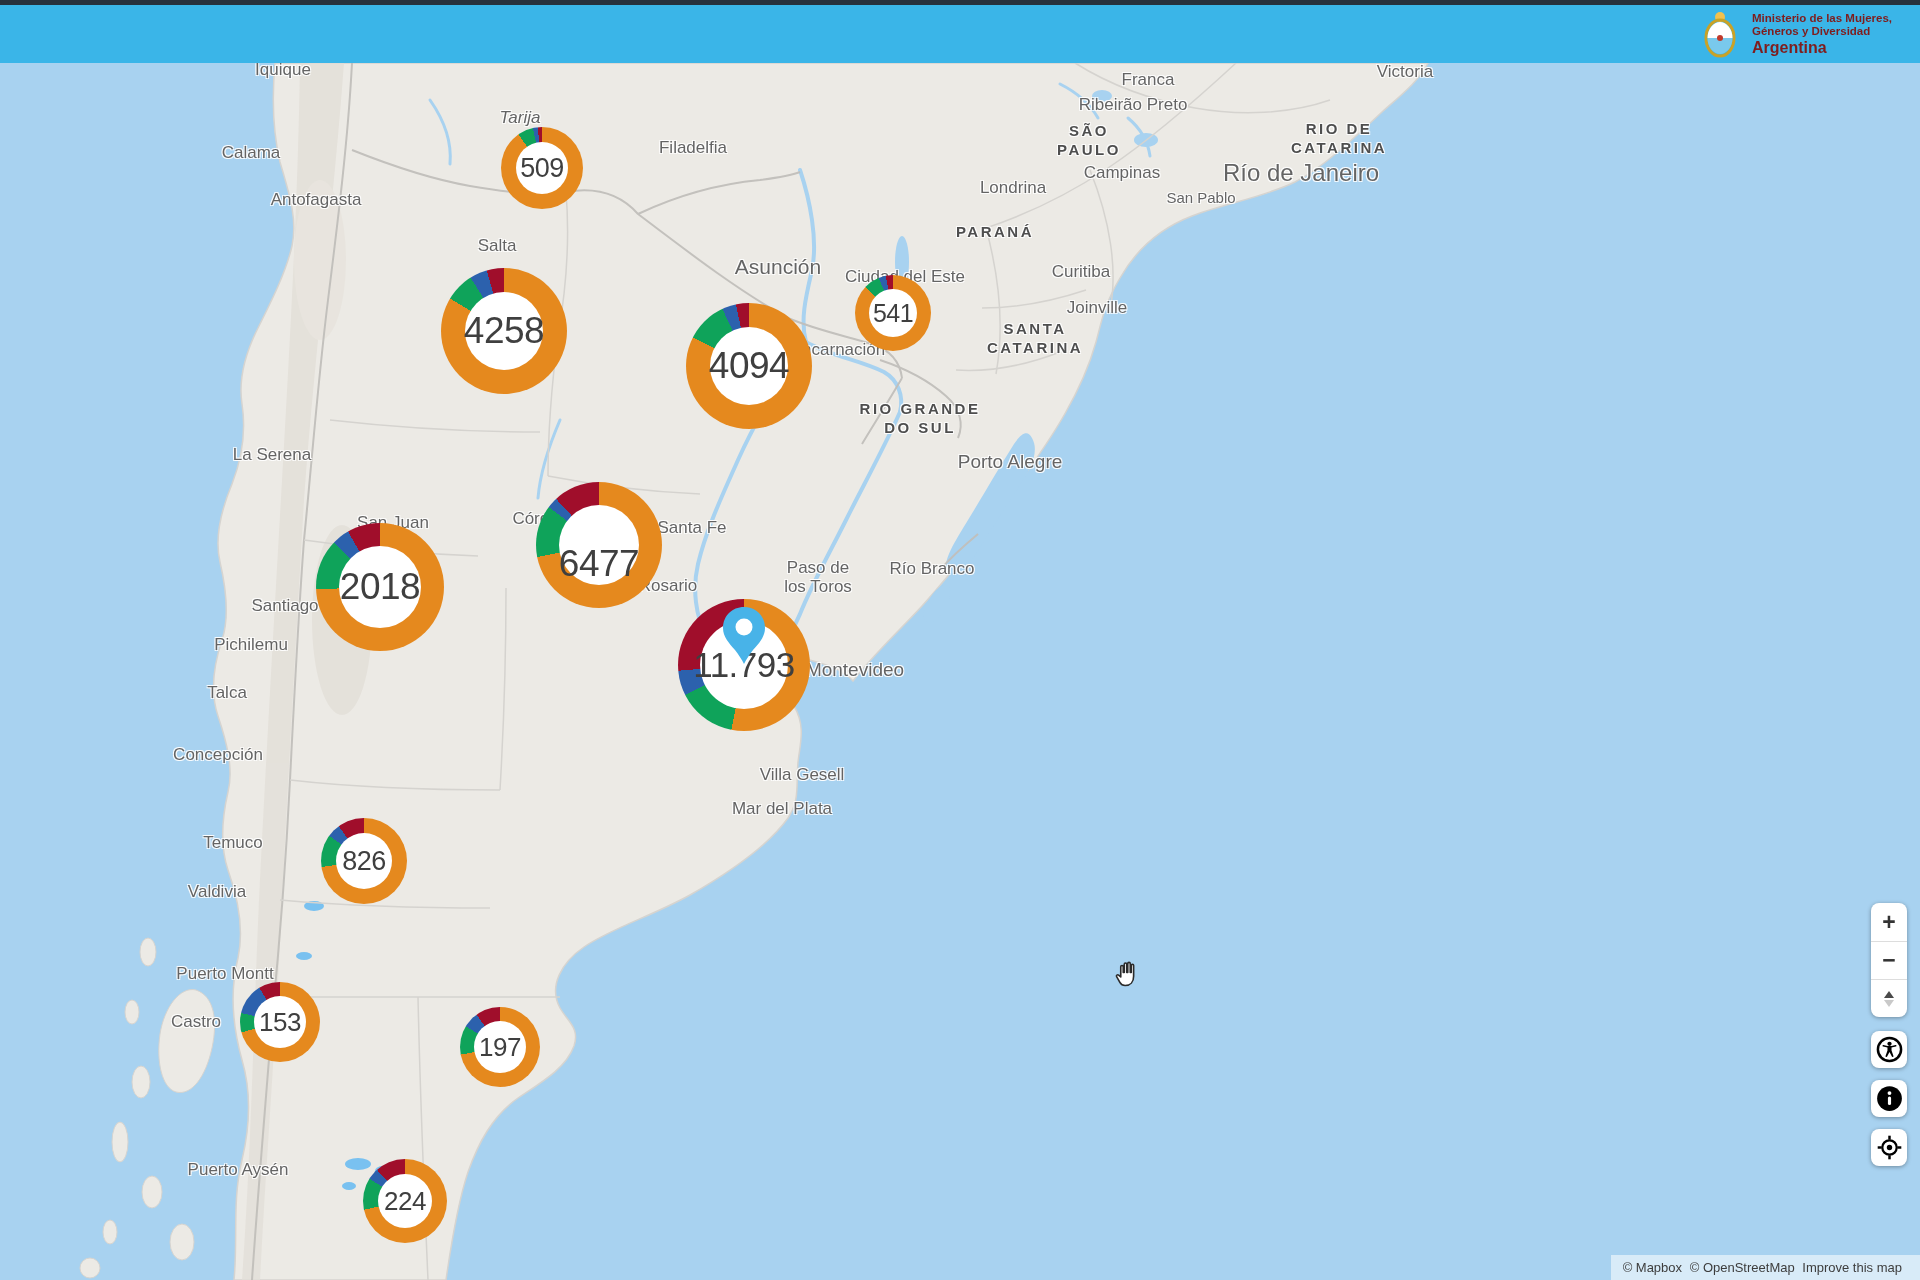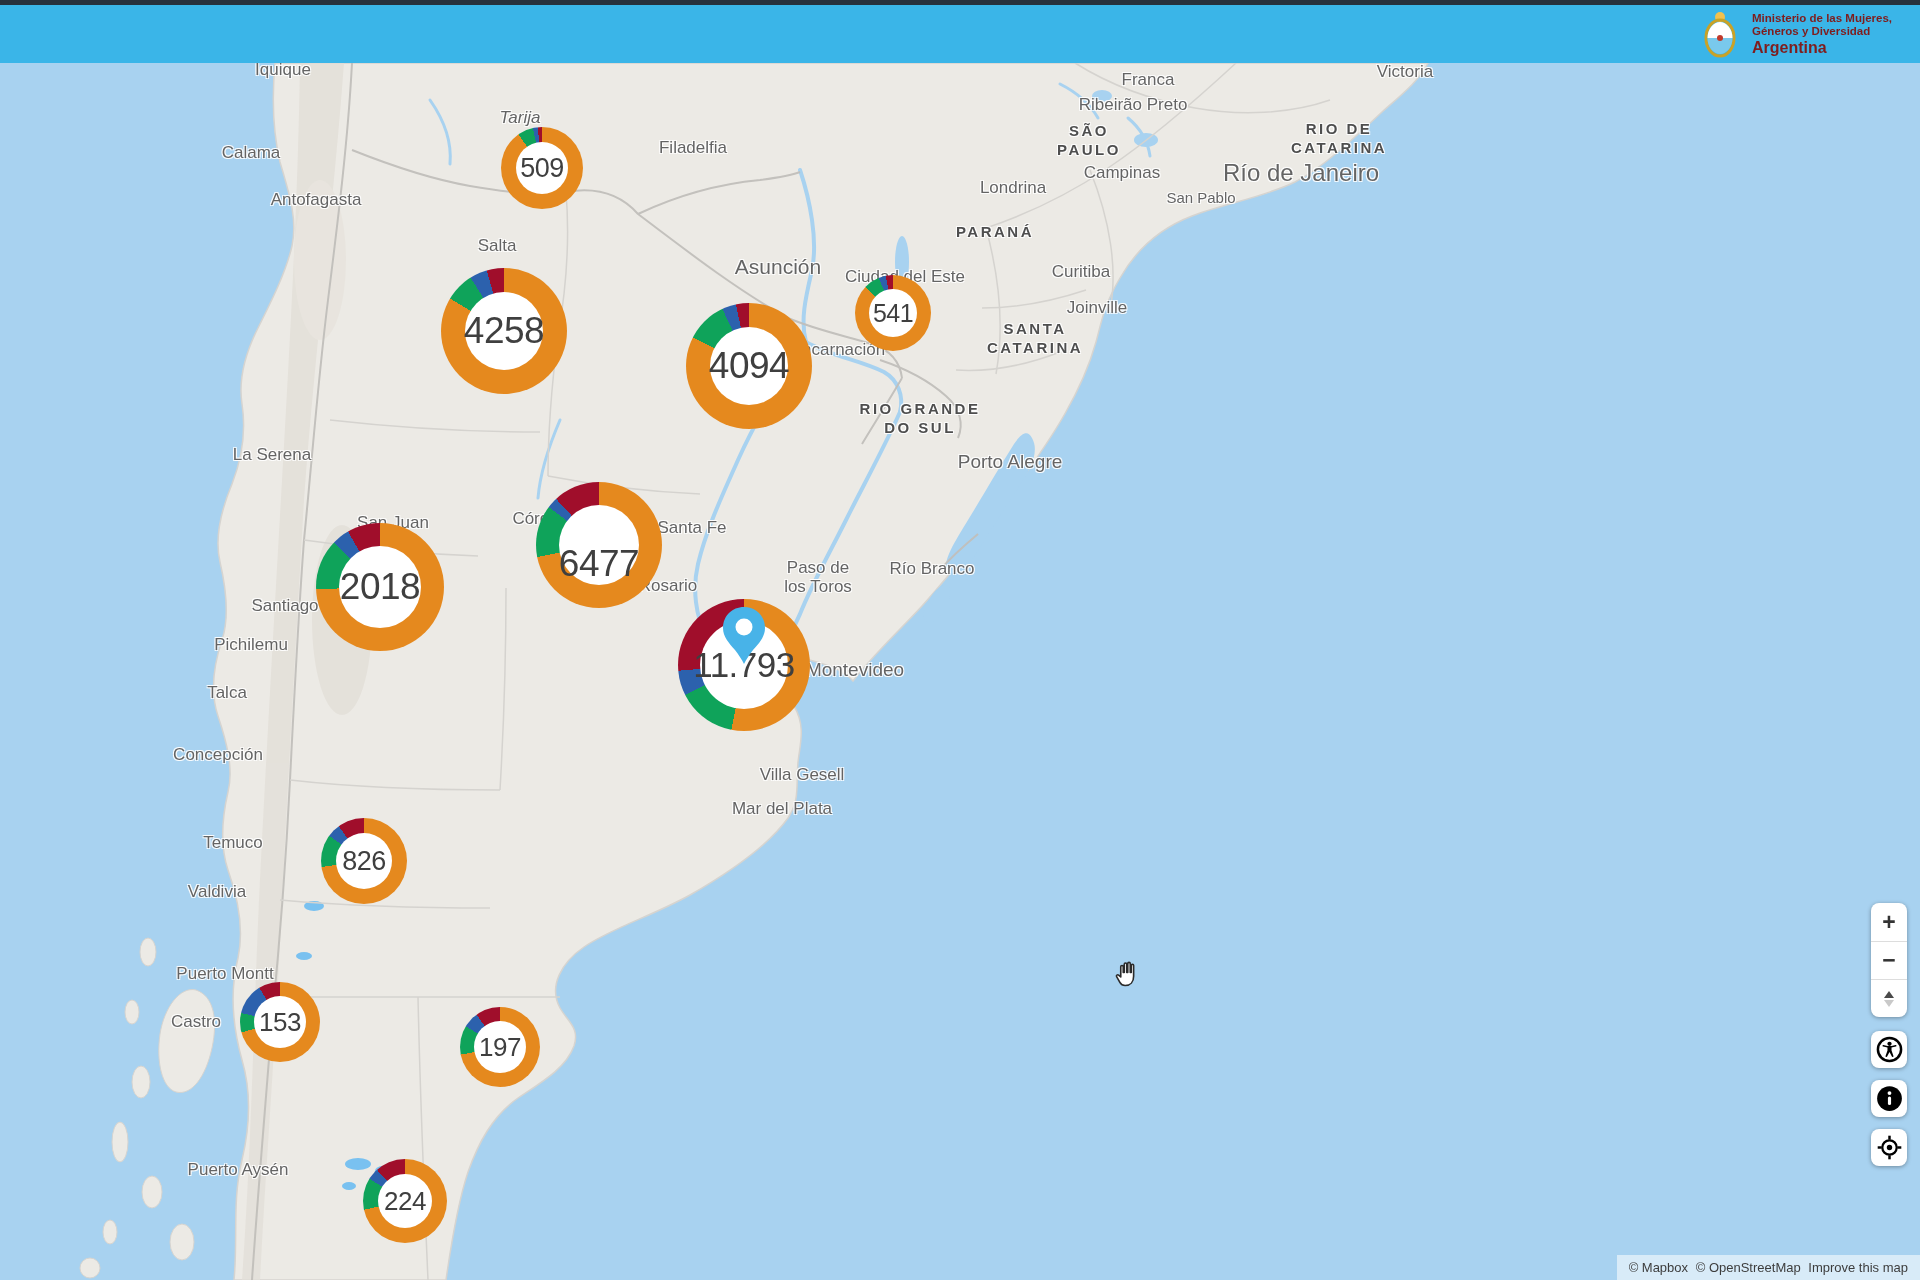--- a/index.html
+++ b/index.html
@@ -38,21 +38,21 @@
   #zoom-group { background:#fff; border-radius:8px; box-shadow:0 1px 4px rgba(0,0,0,.35); overflow:hidden; }
   .ctl-btn { width:36px; height:38px; display:flex; align-items:center; justify-content:center;
     background:transparent; border:none; cursor:pointer; font-family:"Liberation Sans",sans-serif; }
   .ctl-btn + .ctl-btn { border-top:1px solid #ddd; }
   .ctl-glyph { font-size:23px; font-weight:700; color:#333; line-height:1; }
   .ctl-sq { margin-top:12px; width:36px; height:37px; background:#fff; border-radius:8px;
     box-shadow:0 1px 4px rgba(0,0,0,.35); display:flex; align-items:center; justify-content:center; cursor:pointer; }
   #accessibility-button { margin-top:14px; }
 
   
-  #attribution { position:absolute; right:0; bottom:0; height:25px; line-height:25px; padding:0 8px 0 12px;
+  #attribution { position:absolute; right:0; bottom:0; height:25px; line-height:25px; padding:0 14px 0 12px;
     background:rgba(255,255,255,.55); font-size:13px; color:#3D3D3D; z-index:40; white-space:nowrap; }
   #attribution span { margin-right:4px; cursor:pointer; }
 
   
   #cursor-hand { position:absolute; left:1112px; top:957px; z-index:50; pointer-events:none; }
 </style>
 </head>
 <body>
 
 <div id="app">

